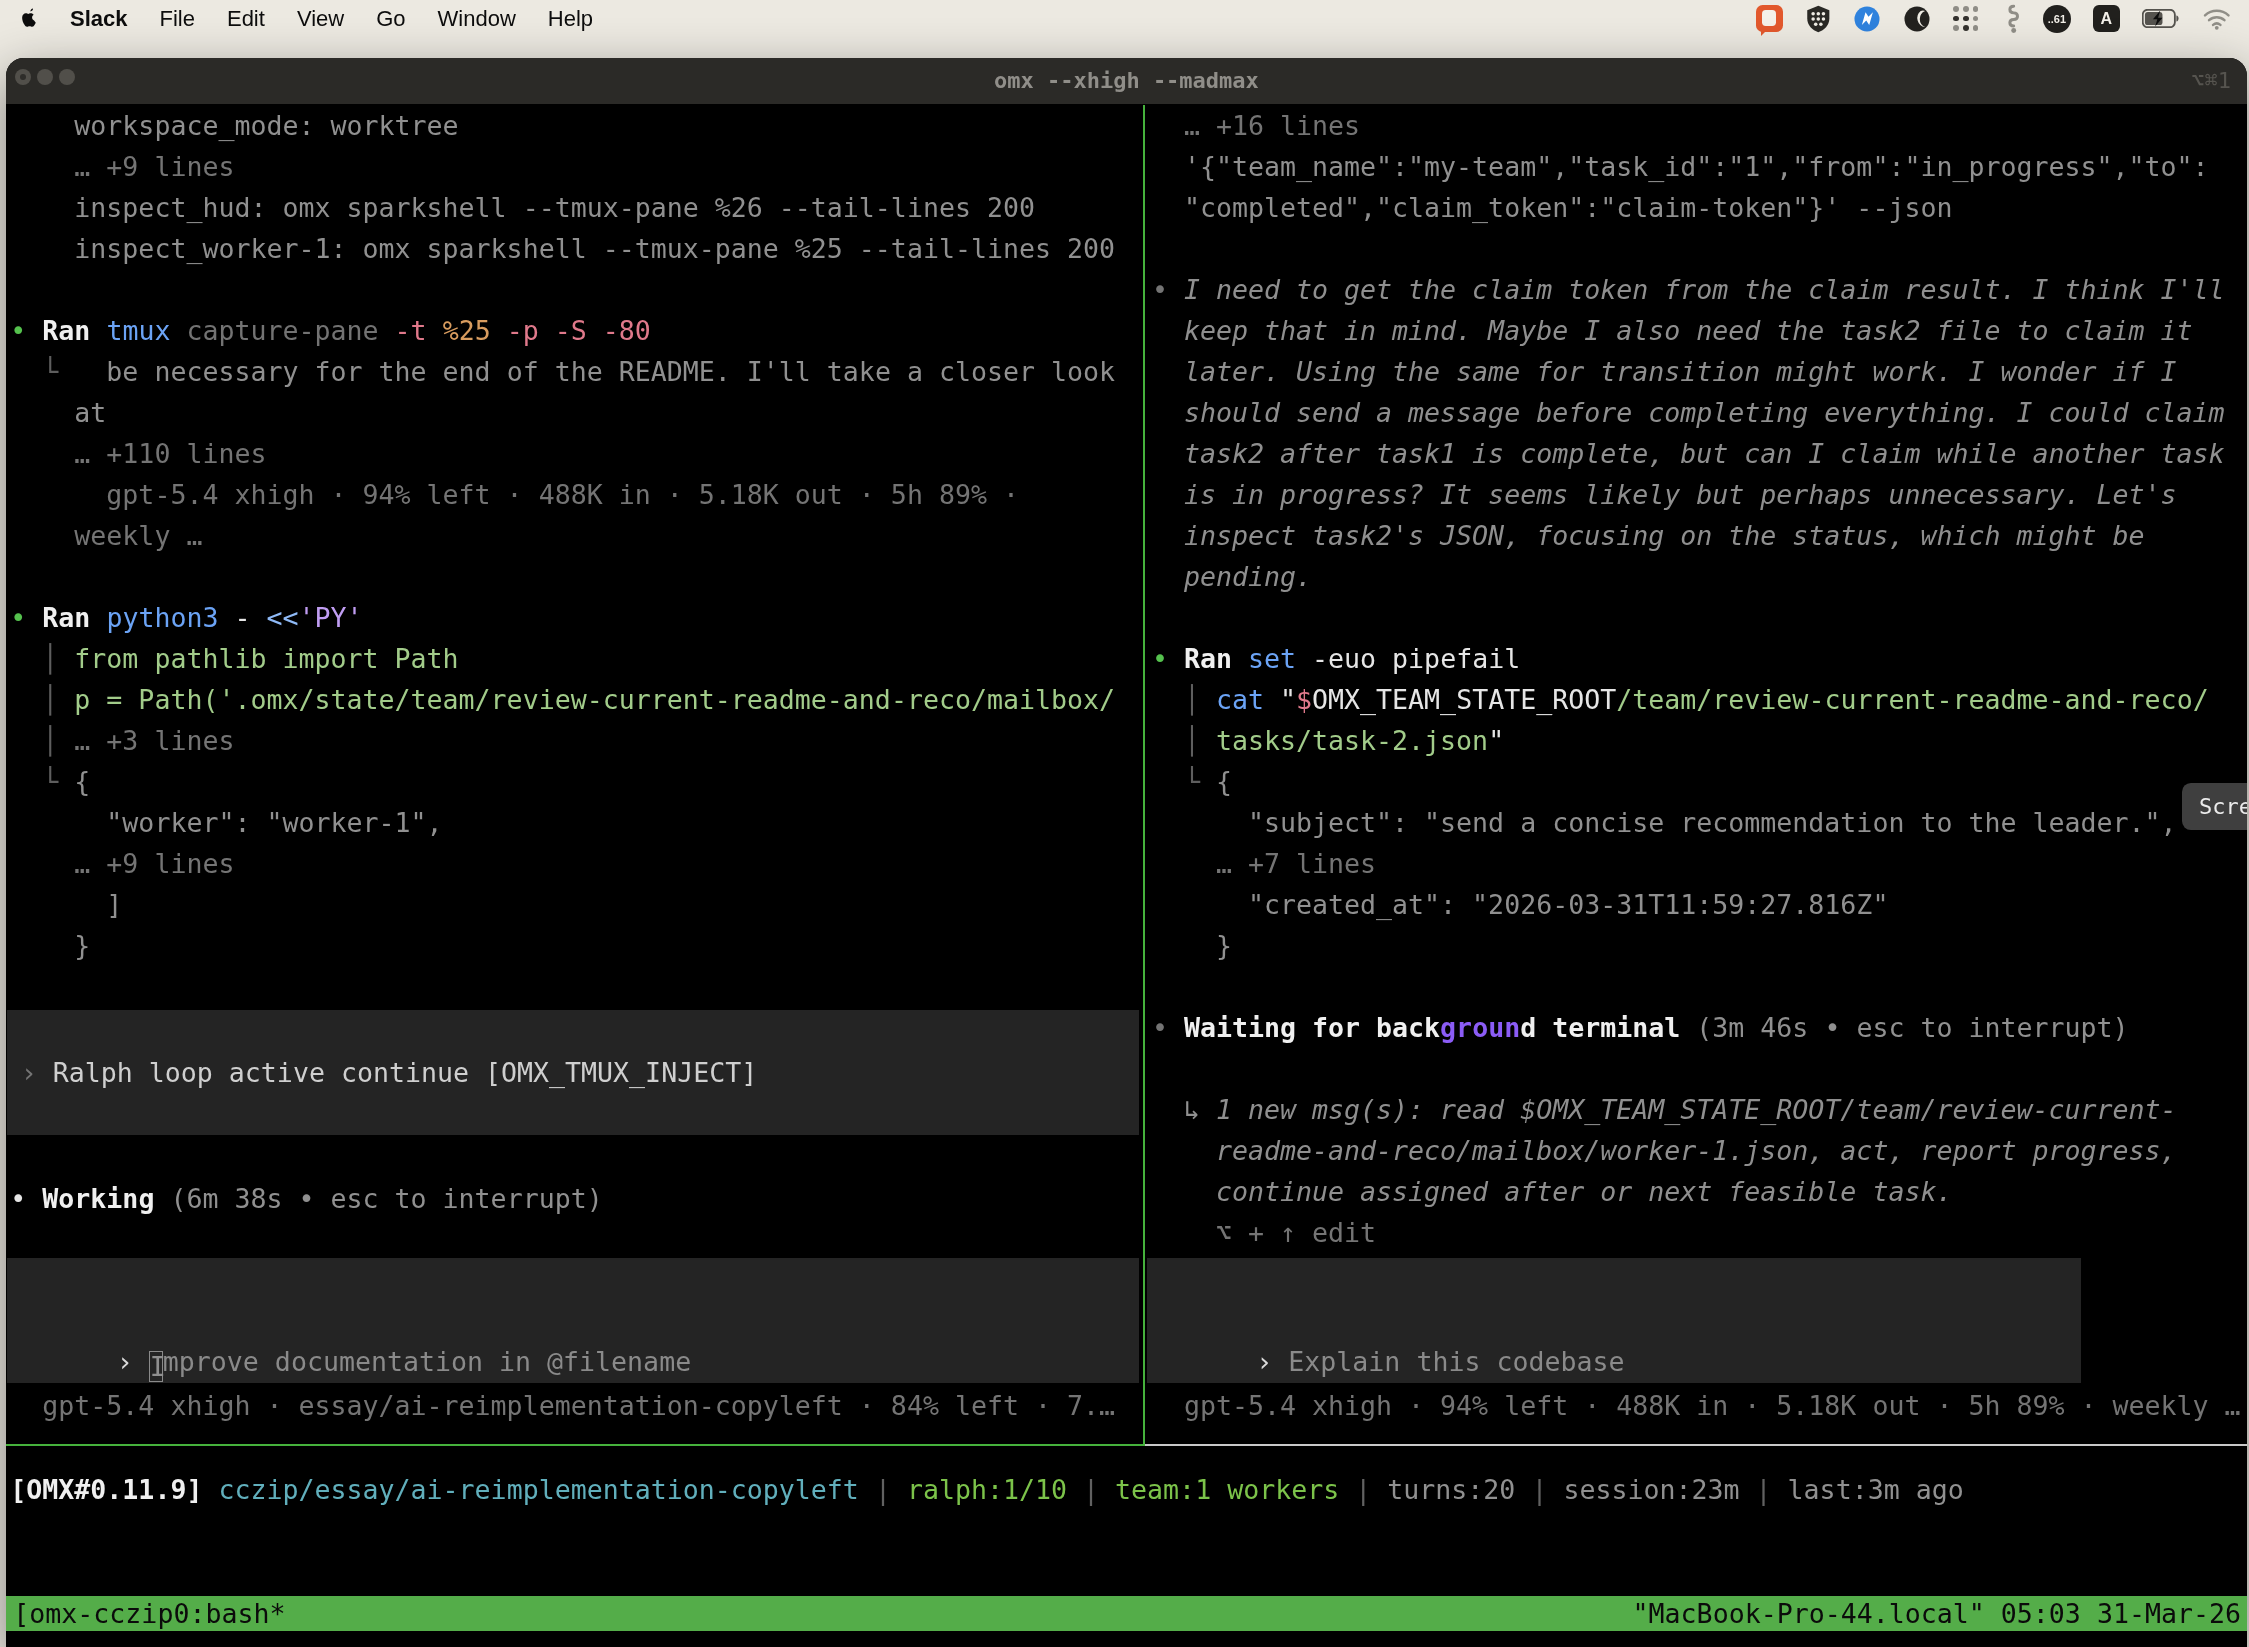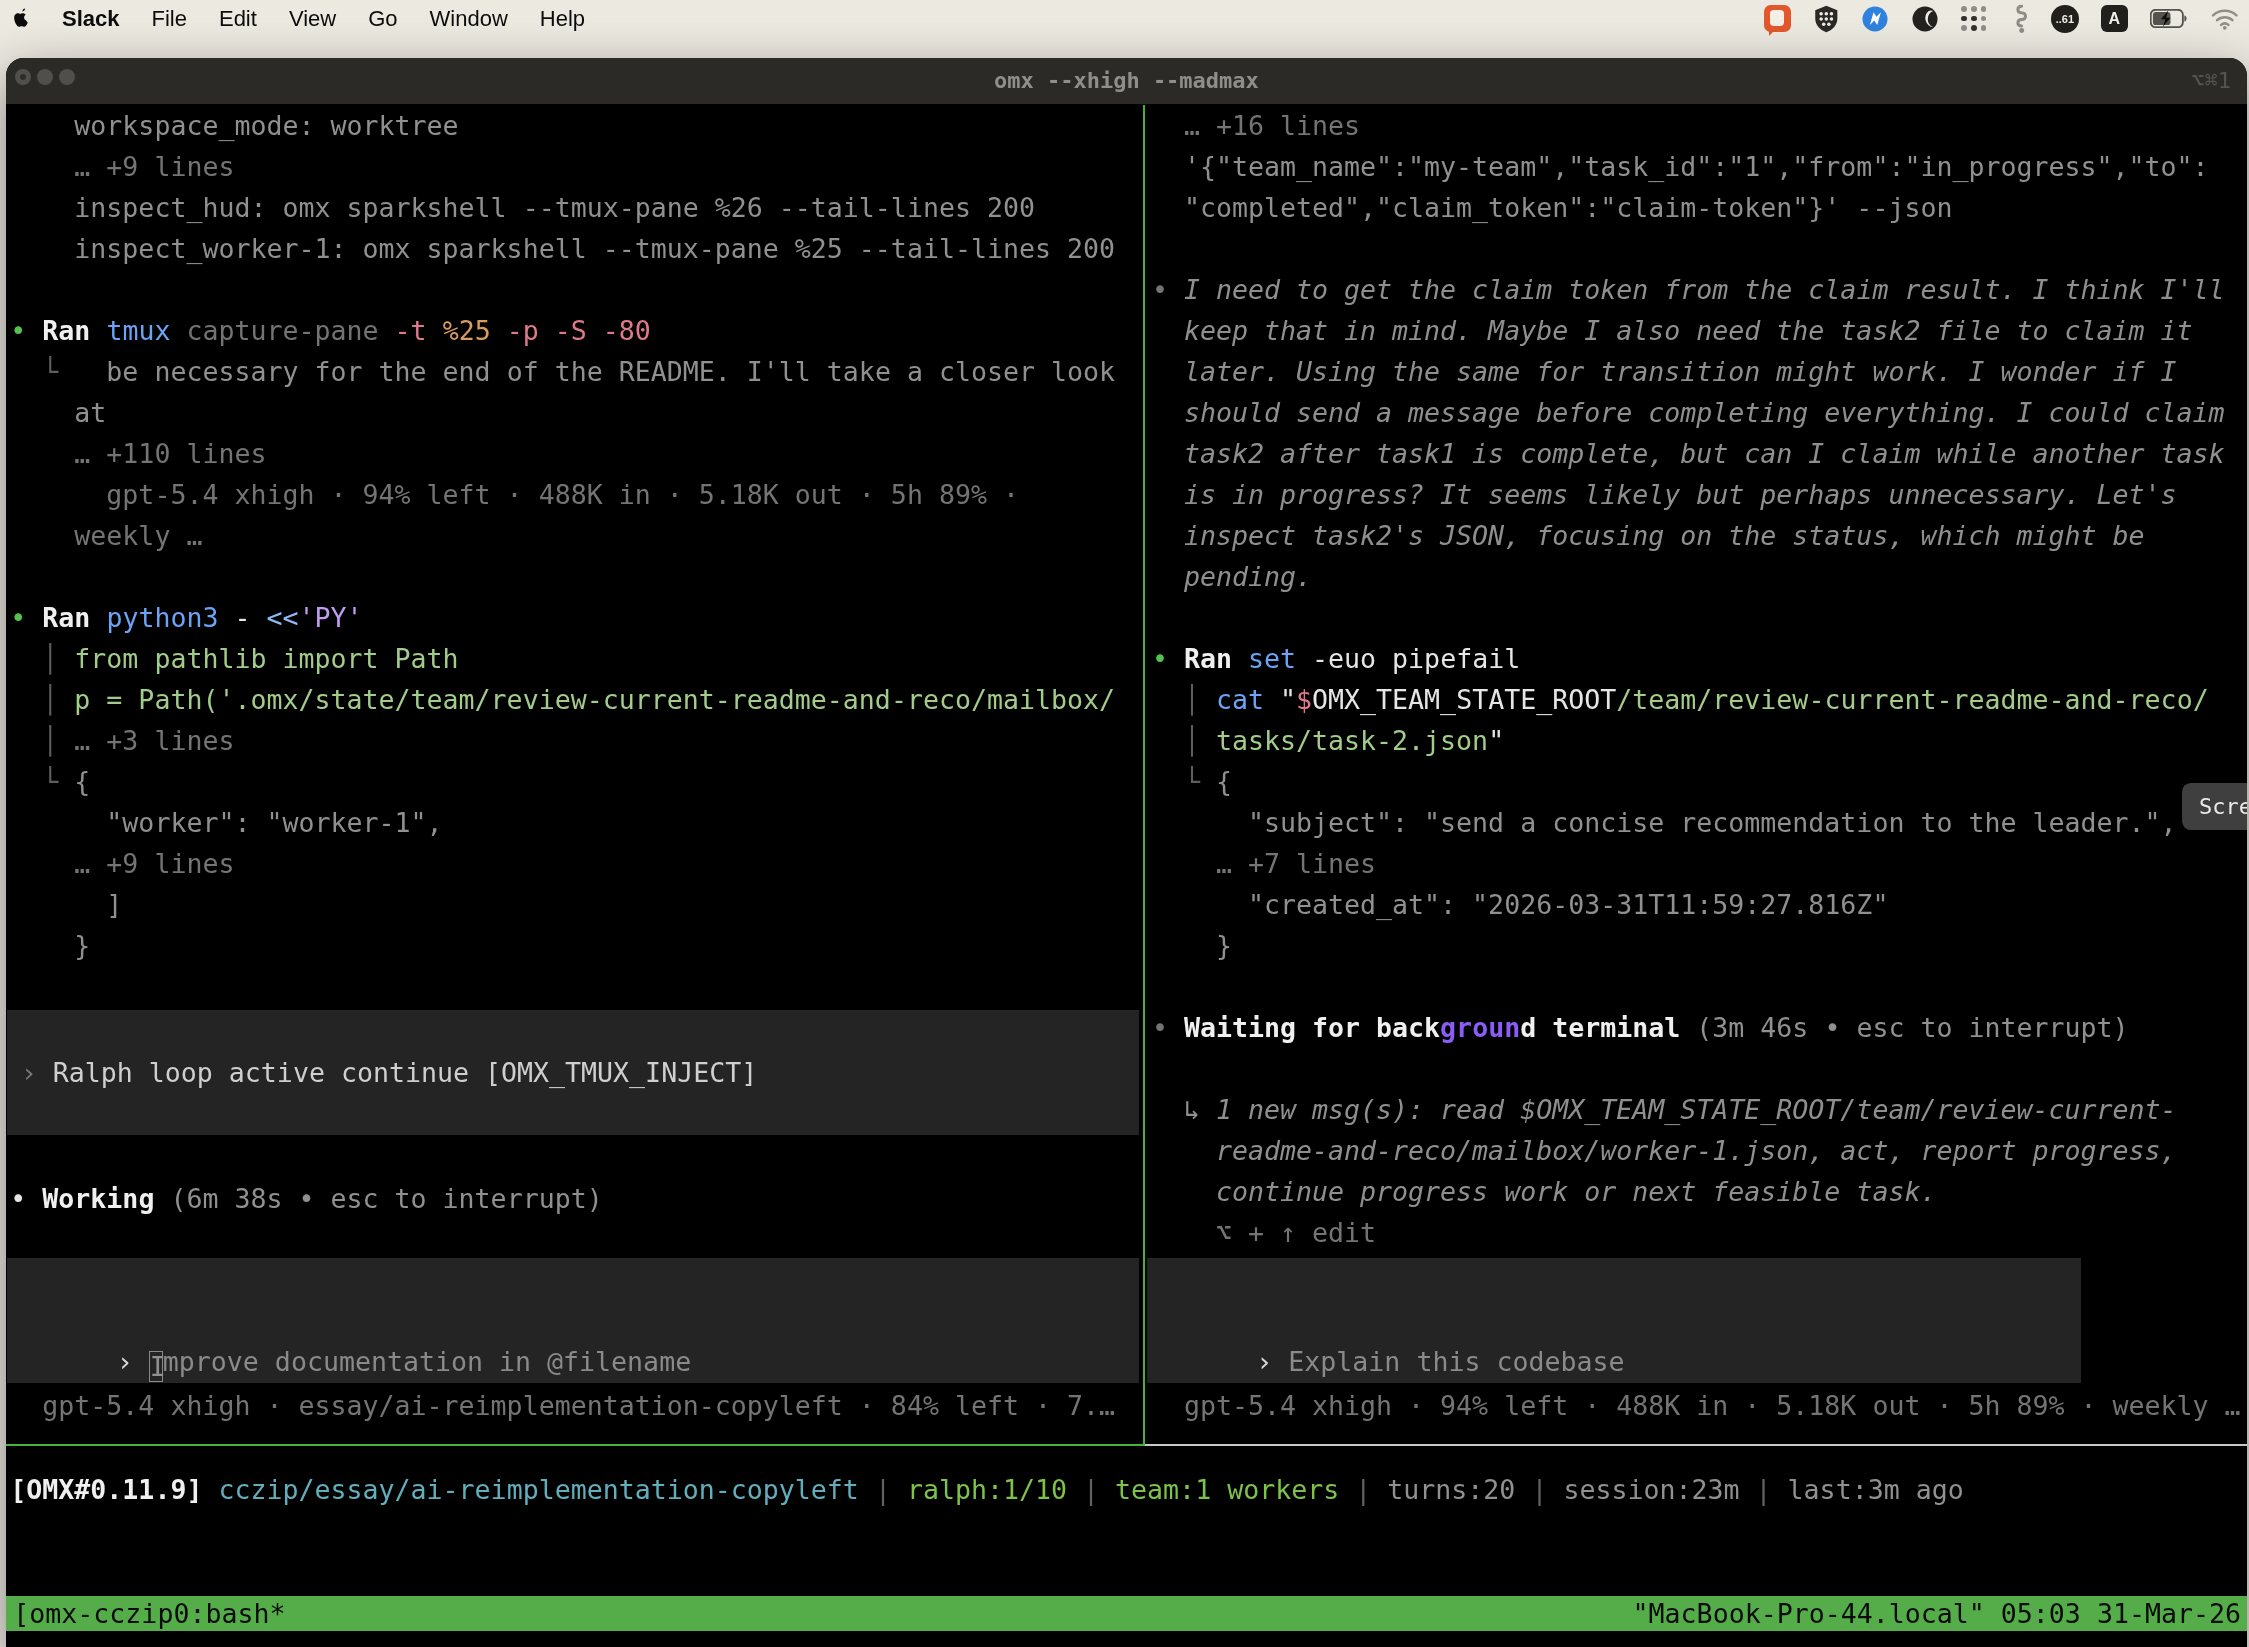--- a/index.html
+++ b/index.html
@@ -1,21 +1,21 @@
 <!DOCTYPE html>
 <html style="font-size:11.8px"><head>
 <meta charset="utf-8">
 <style>
   * { margin:0; padding:0; box-sizing:border-box; }
   html,body { width:2250px; height:1648px; background:#ece9e1; overflow:hidden;
     font-family:"Liberation Sans", sans-serif; }
 
   
   .menubar { position:absolute; left:0; top:0; width:2250px; height:37px;
-    display:flex; align-items:center; padding:0 11px; color:#0d0d0d; font-size:22px; }
+    display:flex; align-items:center; padding:0 19px; color:#0d0d0d; font-size:22px; }
   .mb-left { display:flex; align-items:center; gap:32px; }
   .apple-logo { width:19px; height:23.6px; display:inline-block; }
   .mb-app { font-weight:bold; font-size:22px; }
   .mb-item { font-size:22px; }
   .mb-right { margin-left:auto; display:flex; align-items:center; gap:22px; }
   .mb-ic { display:inline-flex; align-items:center; justify-content:center; }
   .ic-chat { width:26.6px; height:26.6px; background:#e2582c; border-radius:6.6px; position:relative; }
   .ic-chat::before { content:""; position:absolute; left:5.9px; top:5.2px; width:14px; height:15.5px;
     background:#f4f0e8; border-radius:3.7px; }
   .ic-chat::after { content:""; position:absolute; left:5.2px; bottom:-4.4px;
@@ -222,21 +222,21 @@
       <div class="tline"><span class="s-dline">  └ </span><span class="s-g">{</span></div>
       <div class="tline"><span class="s-g">      "subject": "send a concise recommendation to the leader.",</span></div>
       <div class="tline"><span class="s-g">    </span><span class="s-d">… +7 lines</span></div>
       <div class="tline"><span class="s-g">      "created_at": "2026-03-31T11:59:27.816Z"</span></div>
       <div class="tline"><span class="s-g">    }</span></div>
       <div class="tline">&nbsp;</div>
       <div class="tline"><span class="s-d">• </span><span class="s-bw">Waiting for back</span><span class="s-bd">groun</span><span class="s-bw">d terminal</span><span class="s-g"> </span><span class="s-g">(3m 46s • esc to interrupt)</span></div>
       <div class="tline">&nbsp;</div>
       <div class="tline"><span class="s-g">  ↳ </span><span class="s-gi">1 new msg(s): read $OMX_TEAM_STATE_ROOT/team/review-current-</span></div>
       <div class="tline"><span class="s-gi">    readme-and-reco/mailbox/worker-1.json, act, report progress,</span></div>
-      <div class="tline"><span class="s-gi">    continue progress work or next feasible task.</span></div>
+      <div class="tline"><span class="s-gi">    continue assigned after or next feasible task.</span></div>
       <div class="tline"><span class="s-d">    ⌥ + ↑ edit</span></div>
     </div>
 
   <div class="divider-v" style="background: rgb(70, 177, 60);"></div>
 
   <div class="input-box" style="left:1.5px; top:952px; width:1132px; height:125px;">
     <div class="tline boxline"><span class="s-d">› </span><span class="s-bt">Ralph loop active continue [OMX_TMUX_INJECT]</span></div>
   </div>
 
   <div class="tline abs-line" style="left:4.4px; top:1120px;"><span class="s-w">• </span><span class="s-bw">Working</span><span class="s-g"> </span><span class="s-g">(6m 38s • esc to interrupt)</span></div>

